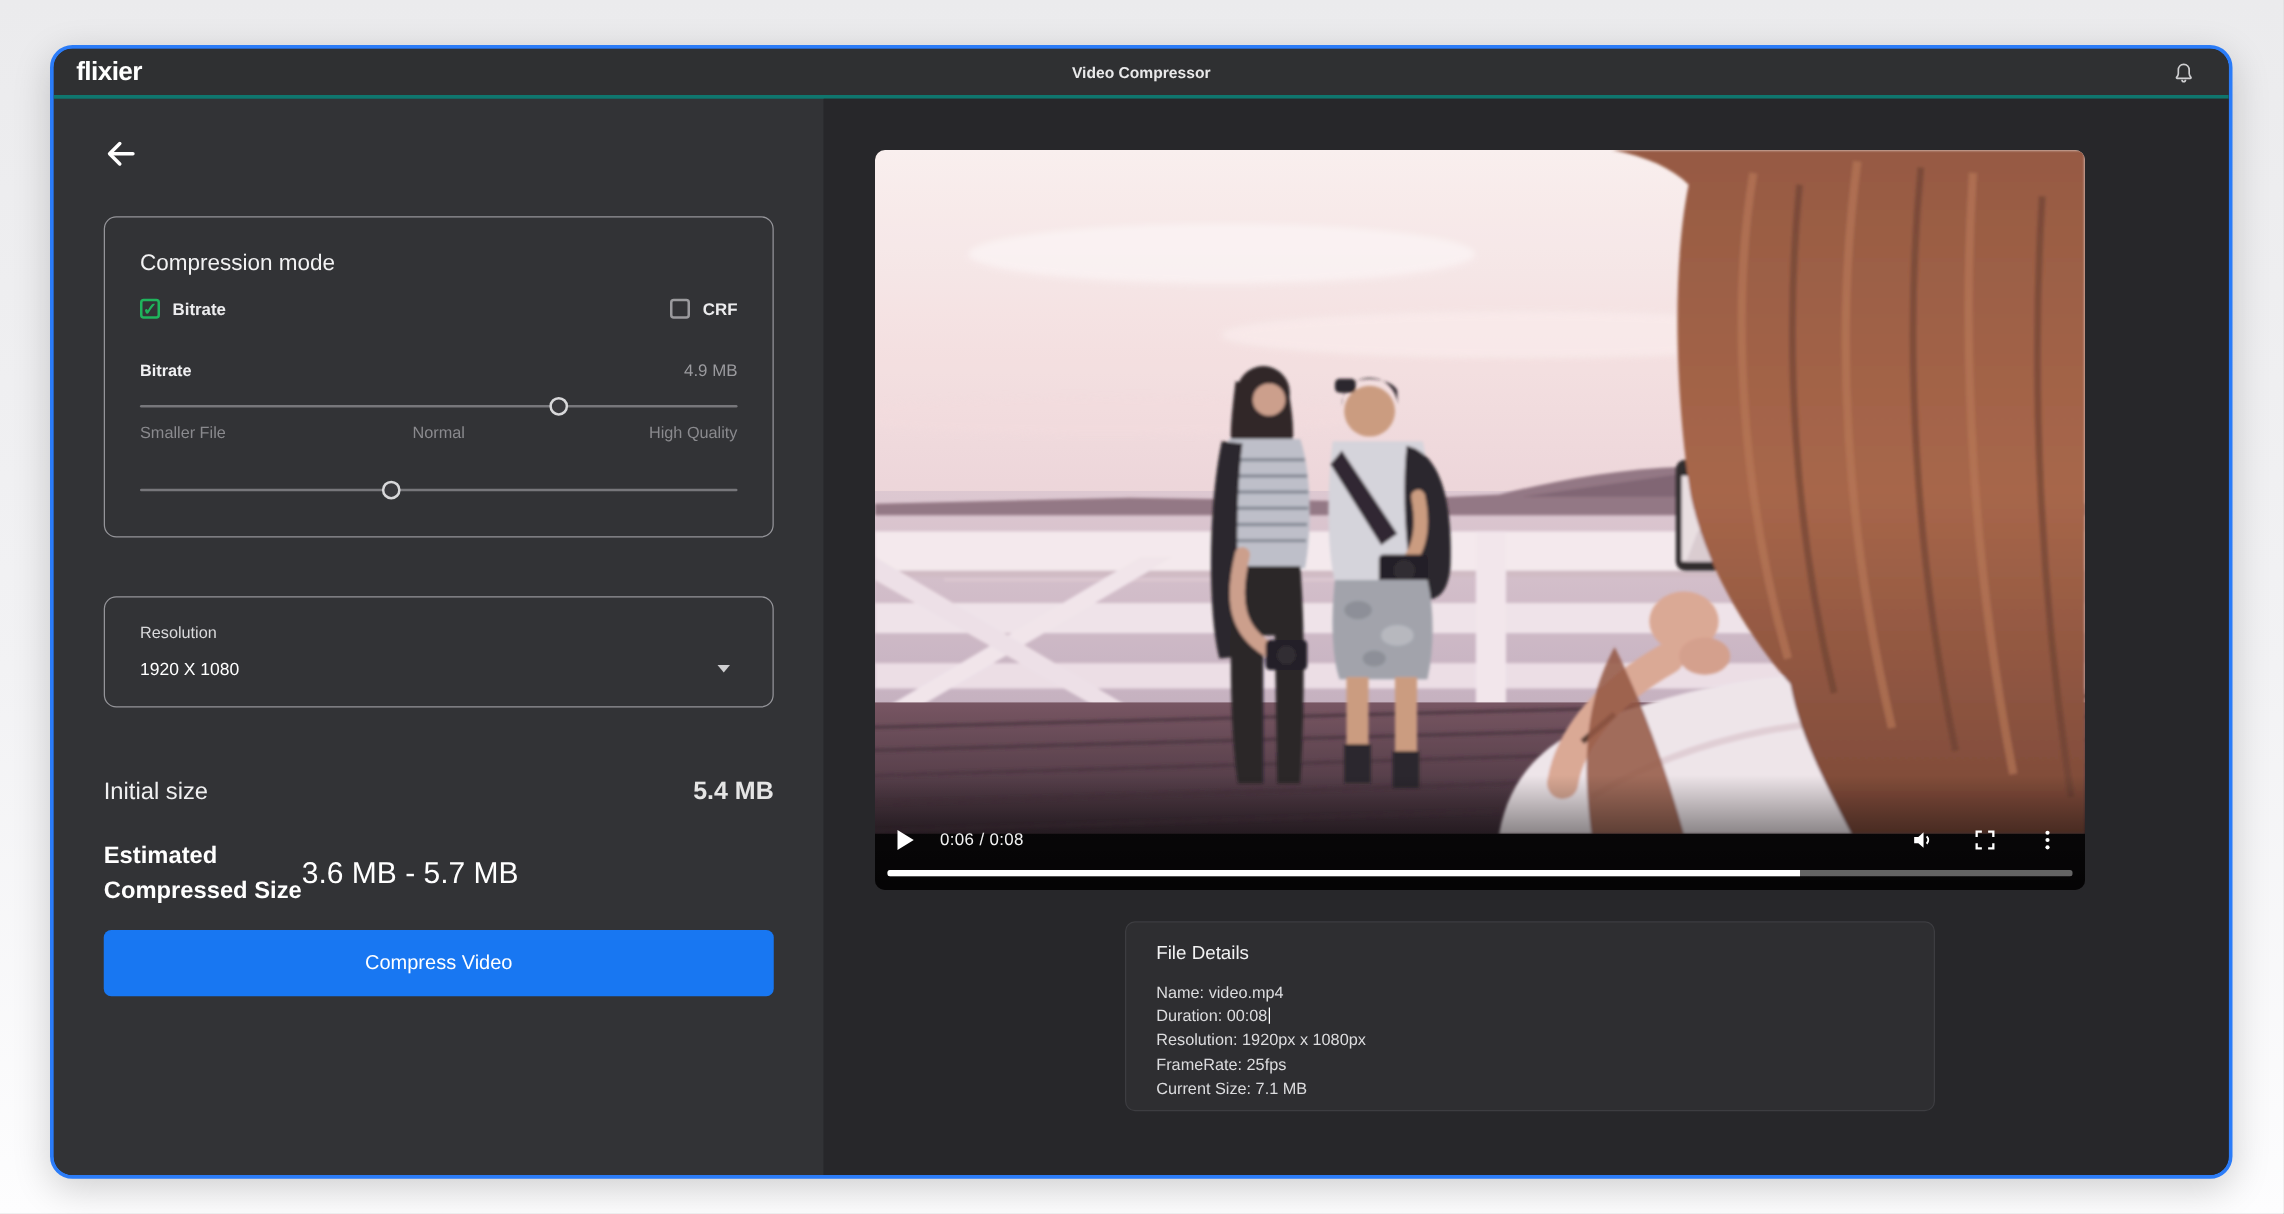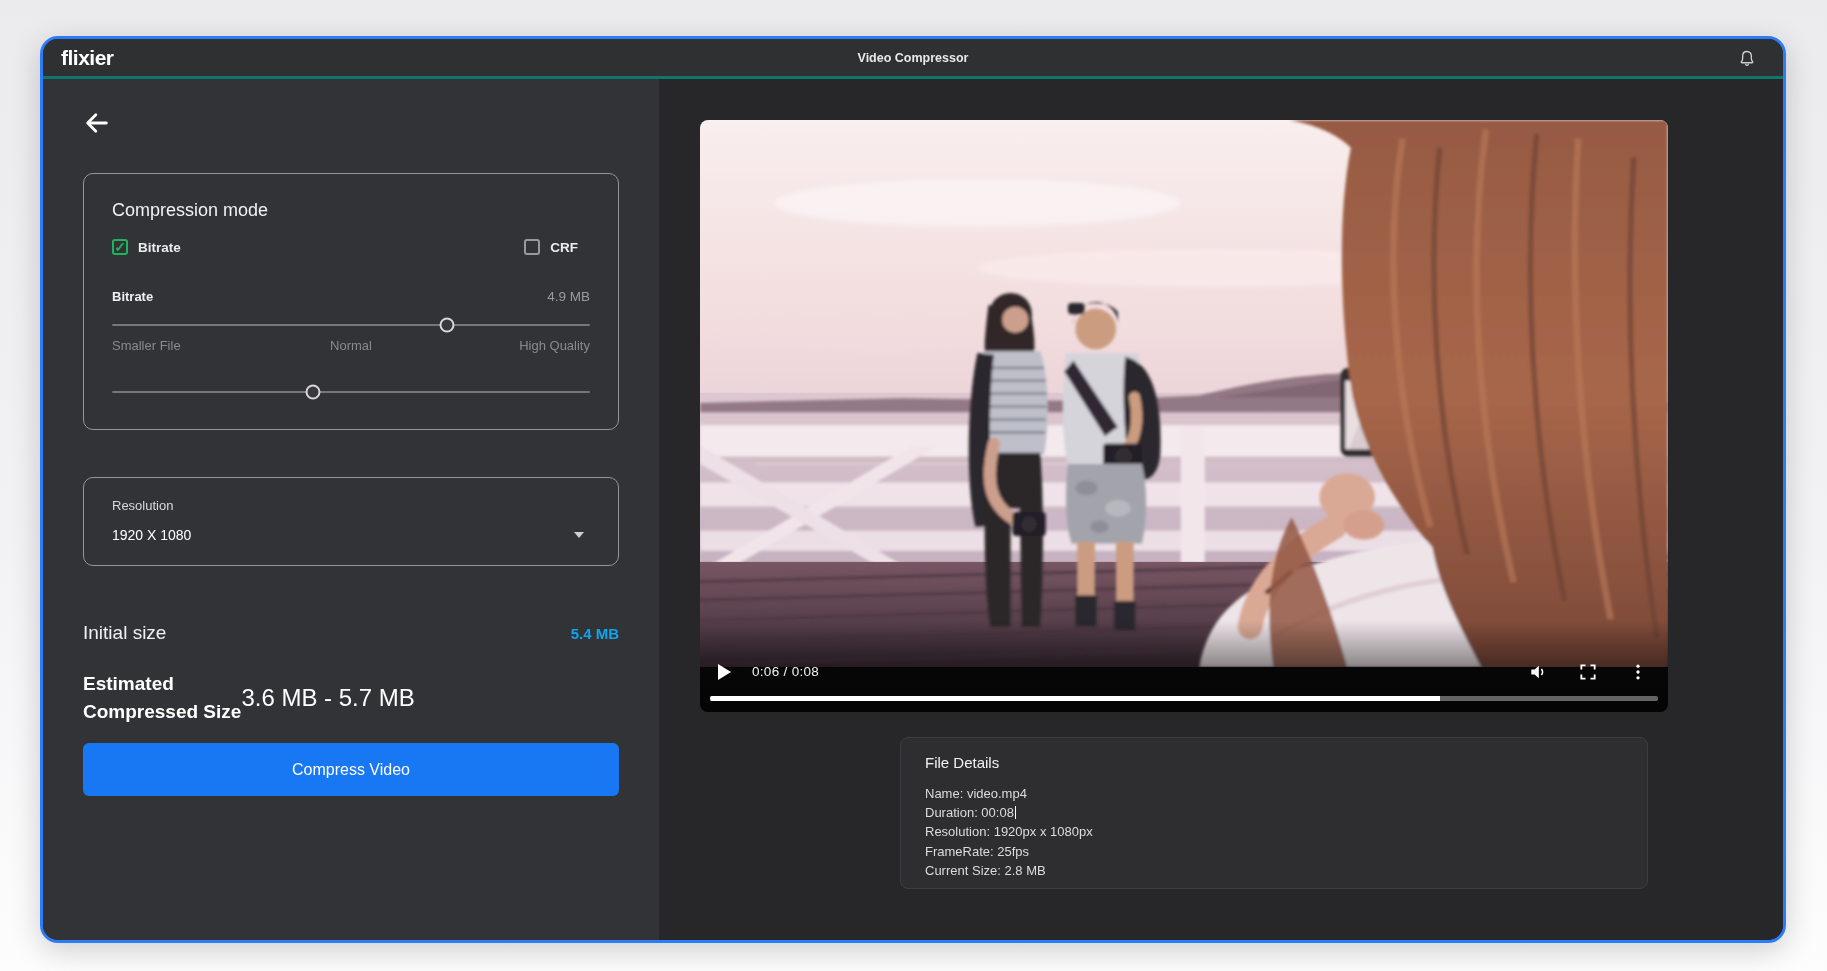--- a/index.html
+++ b/index.html
@@ -34,21 +34,21 @@
   .side-heading { display:flex; align-items:center; gap:14px; margin:30px 40px 0; }
   .back-arrow { width:28px; height:28px; color:#fff; cursor:pointer; flex:none; }
   .side-heading h1 { color:#fff; font-size:26px; font-weight:500; letter-spacing:.2px; }
   .card {
     margin:36px 40px 0; border:1px solid #95959a; border-radius:10px;
     padding:26px 28px 36px; background:transparent;
   }
   .card-title { color:#f2f2f3; font-size:18px; font-weight:500; margin-bottom:18px; }
   .cb-row { display:flex; align-items:center; }
   .cb-group { display:flex; align-items:center; gap:10px; cursor:pointer; }
-  .cb-group.right { margin-left:auto; margin-right:12px; }
+  .cb-group.right { margin-left:auto; margin-right:0; }
   .cb-box {
     width:16px; height:16px; border-radius:3px; border:2px solid #9a9a9d;
     display:flex; align-items:center; justify-content:center; flex:none;
   }
   .cb-box.checked { border-color:#1fb45c; color:#1fb45c; font-size:14px; font-weight:700; line-height:1; }
   .cb-label { color:#ececee; font-size:13.5px; font-weight:700; }
   .slider-block { margin-top:34px; }
   .slider-head { display:flex; justify-content:space-between; align-items:baseline; }
   .slider-label { color:#f0f0f2; font-size:13px; font-weight:700; }
   .slider-value { color:#9b9b9f; font-size:13.5px; }
@@ -64,21 +64,21 @@
   .res-card { margin:47px 40px 0; border:1px solid #95959a; border-radius:10px; padding:20px 28px 22px; cursor:pointer; }
   .res-label { color:#d9d9db; font-size:13px; }
   .res-value-row { display:flex; align-items:center; margin-top:14px; }
   .res-value { color:#fff; font-size:14px; }
   .caret-down {
     margin-left:auto; margin-right:6px; width:0; height:0;
     border-left:5px solid transparent; border-right:5px solid transparent; border-top:6px solid #cfcfd1;
   }
   .size-row { display:flex; justify-content:space-between; align-items:baseline; margin:56px 40px 0; }
   .size-label { color:#f0f0f1; font-size:19px; }
-  .size-value { color:#0ea5e9; font-size:15px; font-weight:600; }
+  .size-value { color:#e5e5e5; font-size:20px; font-weight:600; }
   .est-row { display:flex; justify-content:flex-start; align-items:center; margin:26px 40px 16px; }
   .est-label { color:#fff; font-size:19px; font-weight:700; line-height:1.45; }
   .est-value { color:#fff; font-size:24px; font-weight:400; }
   .compress-btn {
     display:block; margin:18px 40px 0; width:calc(100% - 80px); height:53px;
     background:#1877f2; border:none; border-radius:6px; color:#fff;
     font-size:16px; font-family:inherit; cursor:pointer; font-weight:500;
   }
   
   .player {
@@ -97,21 +97,21 @@
   .time-text { position:absolute; left:52px; bottom:33px; color:#f2f2f2; font-size:13.5px; letter-spacing:.3px; }
   .ctrl-icons { position:absolute; right:20px; bottom:30px; display:flex; align-items:center; gap:30px; }
   .ctrl-icons .ic { width:20px; height:20px; color:#fff; cursor:pointer; }
   .progress {
     position:absolute; left:10px; right:10px; bottom:11px; height:5px;
     background:rgba(255,255,255,.38); border-radius:2px; cursor:pointer;
   }
   .progress-fill { height:100%; background:#fff; border-radius:2px 0 0 2px; }
   
   .file-details {
-    position:absolute; left:241px; top:658px; width:748px; height:152px;
+    position:absolute; left:241px; top:658px; width:648px; height:152px;
     background:#2e2e31; border:1px solid #3d3d41; border-radius:8px;
     padding:16px 24px; color:#e9e9ea;
   }
   .fd-title { font-size:15px; color:#f2f2f3; margin-bottom:13px; }
   .fd-row { font-size:13px; color:#dcdcde; line-height:1.48; }
   .text-caret { display:inline-block; width:1px; height:13px; background:#fff; vertical-align:-2px; margin-left:1px; }
 </style>
 </head>
 <body>
 
@@ -370,19 +370,19 @@
         <div class="fd-row">
           <span>Duration: 00:08</span><span class="text-caret"></span>
         </div>
         <div class="fd-row">
           <span>Resolution: 1920px x 1080px</span>
         </div>
         <div class="fd-row">
           <span>FrameRate: 25fps</span>
         </div>
         <div class="fd-row">
-          <span>Current Size: 2.8 MB</span>
+          <span>Current Size: 7.1 MB</span>
         </div>
       </div>
 
     </div>
   </div>
 </div>
 
 </body></html>

